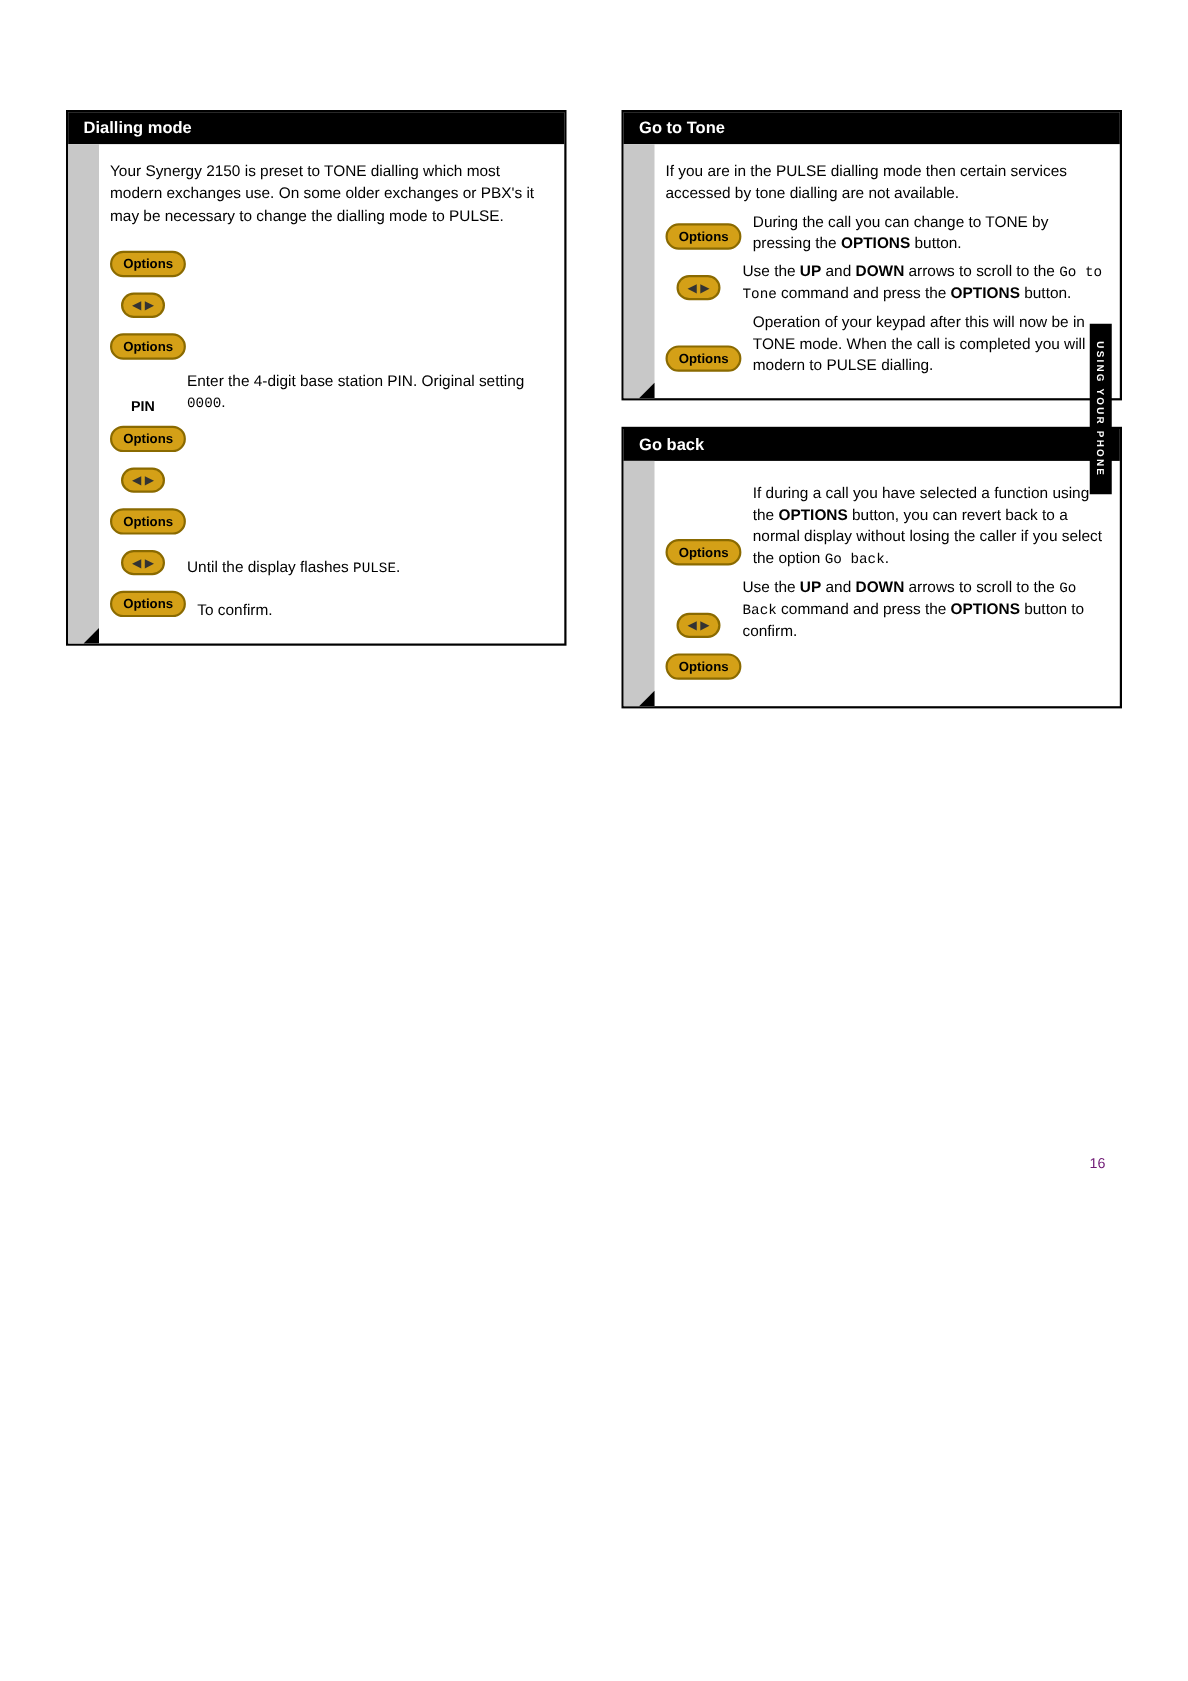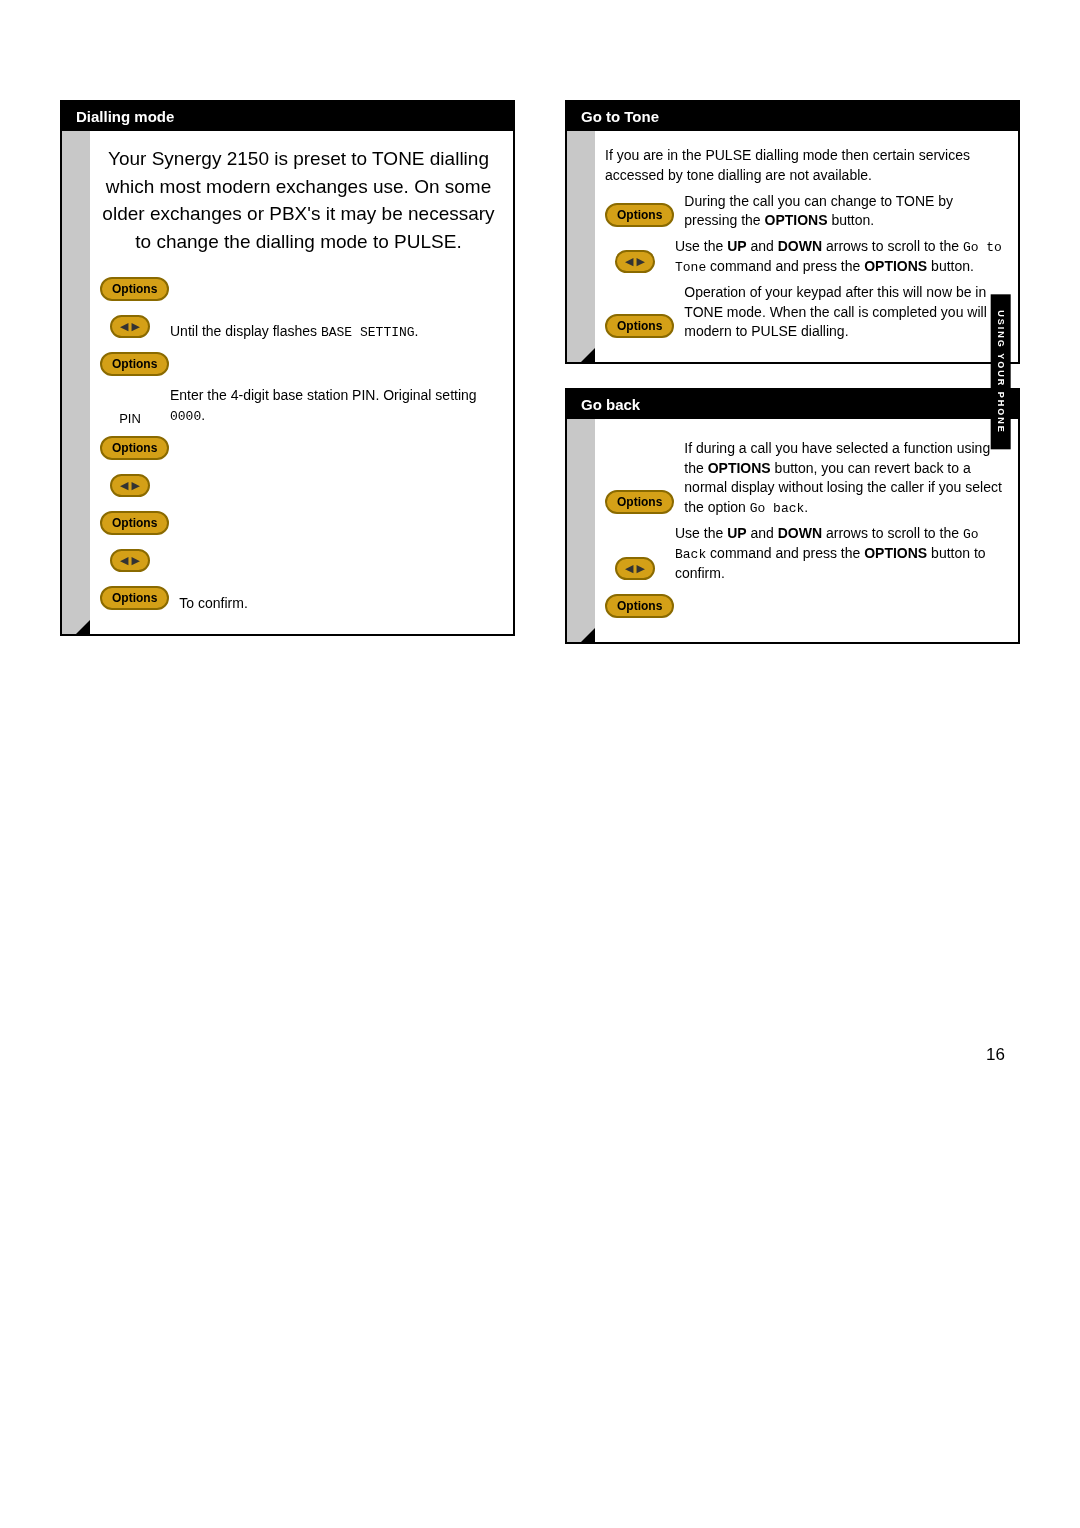--- a/index.html
+++ b/index.html
@@ -132,42 +132,41 @@
       gap: 2px;
     }
 
     .step-text {
       flex: 1;
       font-size: 14px;
       line-height: 1.4;
     }
 
     .pin-label {
-      font-weight: normal;
+      font-weight: bold;
       font-size: 13px;
     }
 
     code {
       font-family: 'Courier New', monospace;
       font-size: 13px;
     }
 
     .intro-text {
-      font-size: 19px;
+      font-size: 14px;
       line-height: 1.45;
       padding: 10px 14px 14px 14px;
-      text-align: center;
     }
 
     .page-number {
       position: absolute;
       bottom: 55px;
       right: 75px;
-      font-size: 17px;
-      color: #000000;
+      font-size: 13px;
+      color: #701a75;
     }
 
     .bold { font-weight: bold; }
   </style>
 </head>
 <body>
 
 <div class="page-container">
 
   <div class="main-content">
@@ -194,21 +193,20 @@
               <div class="step-text"></div>
             </div>
 
             <div class="step-row">
               <div class="step-icon">
                 <span class="arrow-btn">
                   <span class="arr">◀</span>
                   <span class="arr">▶</span>
                 </span>
               </div>
-              <div class="step-text">Until the display flashes <code>BASE SETTING</code>.</div>
             </div>
 
             <div class="step-row">
               <div class="step-icon">
                 <span class="options-btn">
                     <span>Options</span>
                   </span>
               </div>
               <div class="step-text"></div>
             </div>
@@ -247,20 +245,21 @@
               <div class="step-text"></div>
             </div>
 
             <div class="step-row">
               <div class="step-icon">
                 <span class="arrow-btn">
                   <span class="arr">◀</span>
                   <span class="arr">▶</span>
                 </span>
               </div>
+              <div class="step-text">Until the display flashes <code>PULSE</code>.</div>
             </div>
 
             <div class="step-row">
               <div class="step-icon">
                 <span class="options-btn">
                     <span>Options</span>
                   </span>
               </div>
               <div class="step-text">To confirm.</div>
             </div>

